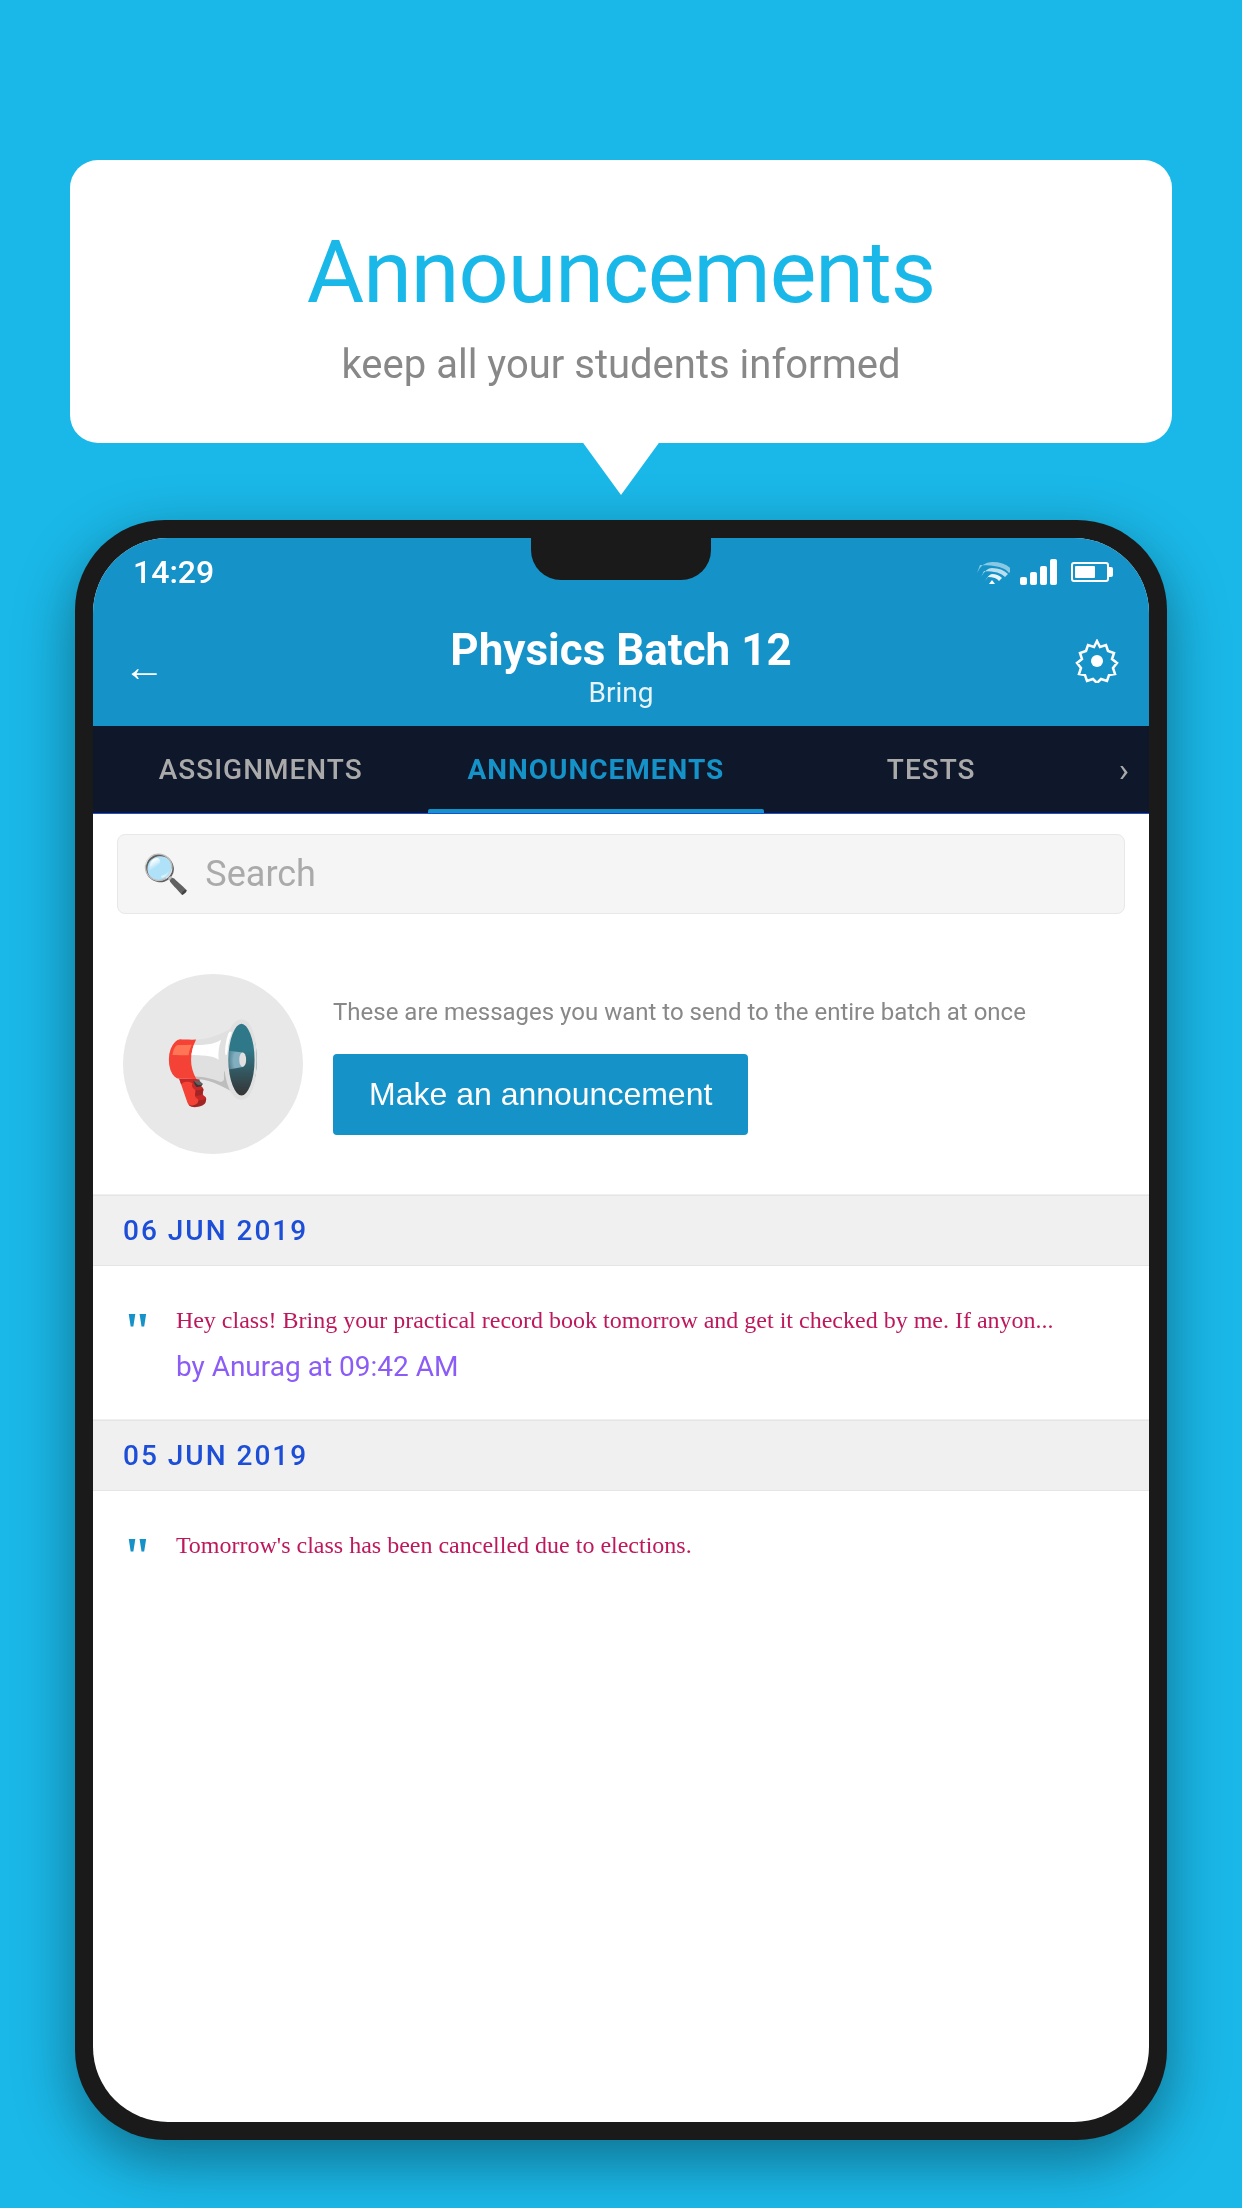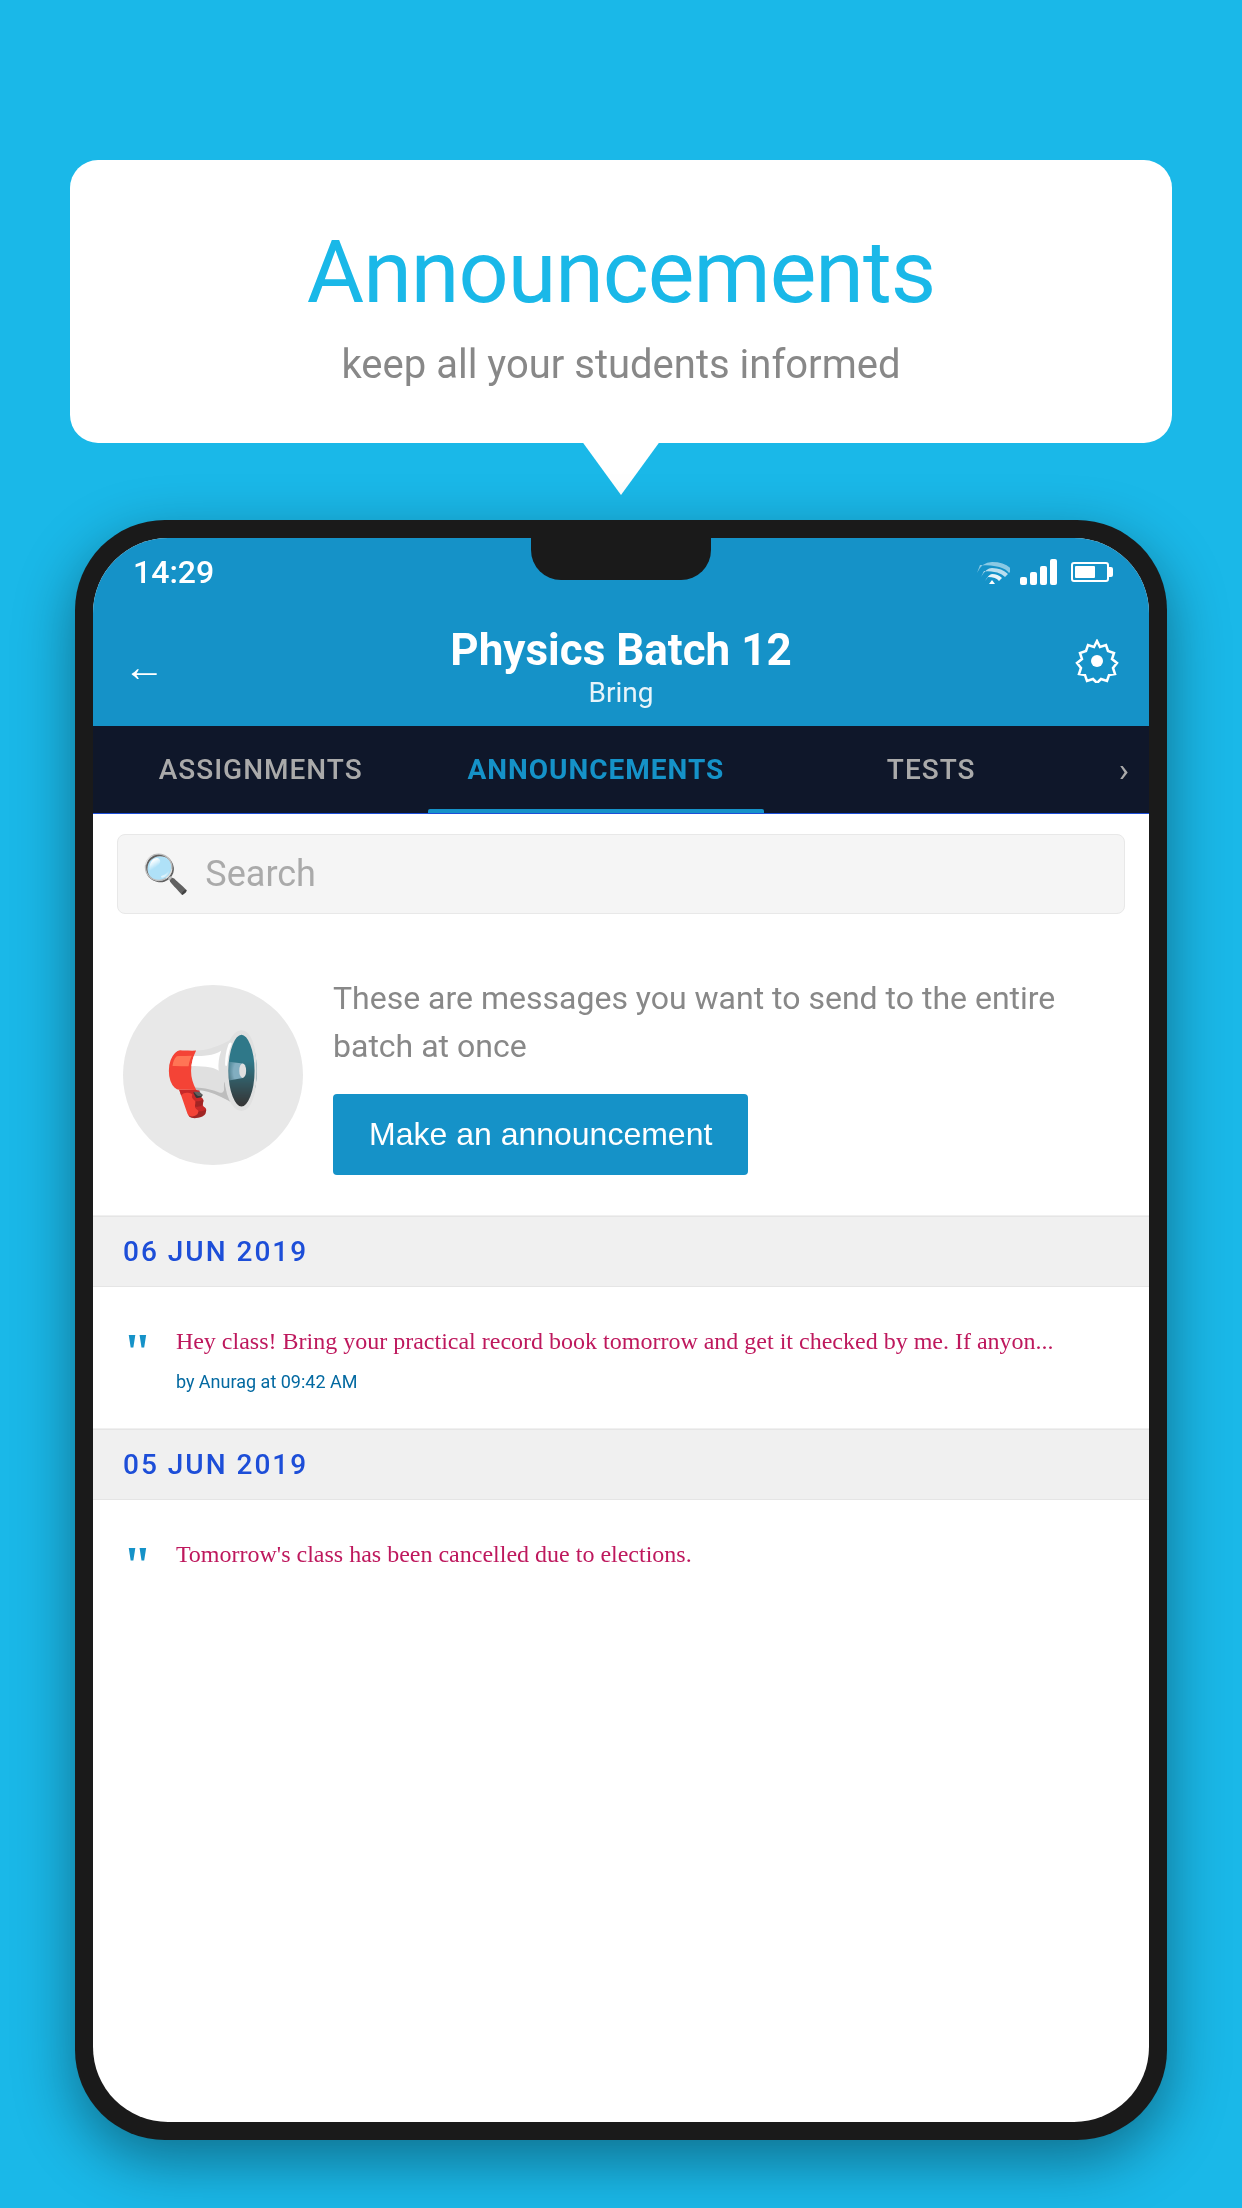--- a/index.html
+++ b/index.html
@@ -275,21 +275,21 @@
     }
     .megaphone-icon {
       font-size: 80px;
       color: #666;
     }
     .prompt-content {
       flex: 1;
     }
     .prompt-text {
       color: #888;
-      font-size: 32px;
+      font-size: 24px;
       line-height: 1.5;
       margin-bottom: 24px;
     }
     .make-announcement-btn {
       background: #1592c8;
       color: white;
       border: none;
       border-radius: 4px;
       padding: 22px 36px;
       font-size: 32px;
@@ -331,22 +331,22 @@
       flex: 1;
     }
     .announcement-text {
       font-size: 24px;
       color: #be185d;
       line-height: 1.5;
       margin-bottom: 12px;
       font-family: Georgia, serif;
     }
     .announcement-meta {
-      color: #0369a1;
-      font-size: 18px;
+      color: #8b5cf6;
+      font-size: 28px;
     }
 
     
     .announcement-item-2 {
       display: flex;
       align-items: flex-start;
       padding: 36px 30px;
       background: white;
     }
   </style>

